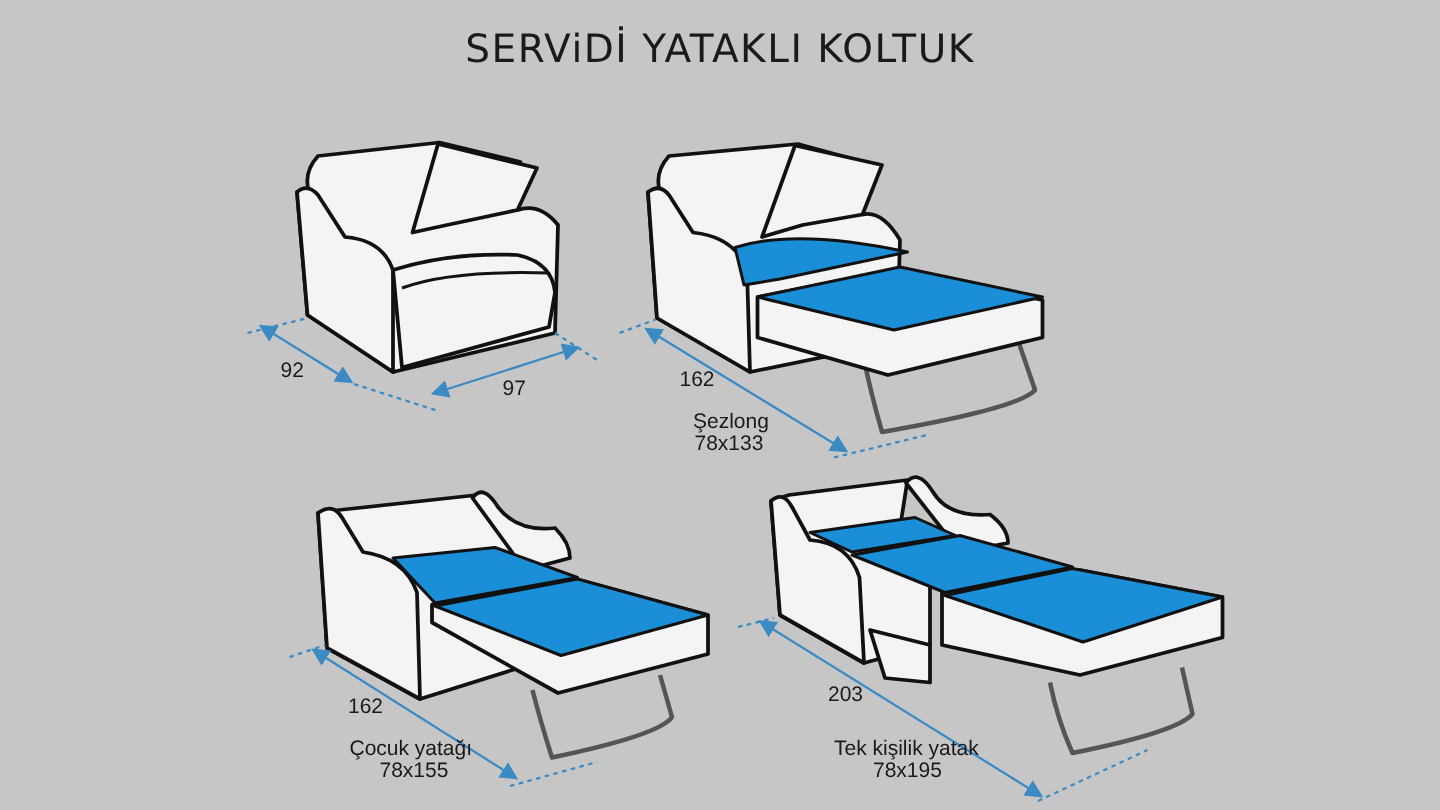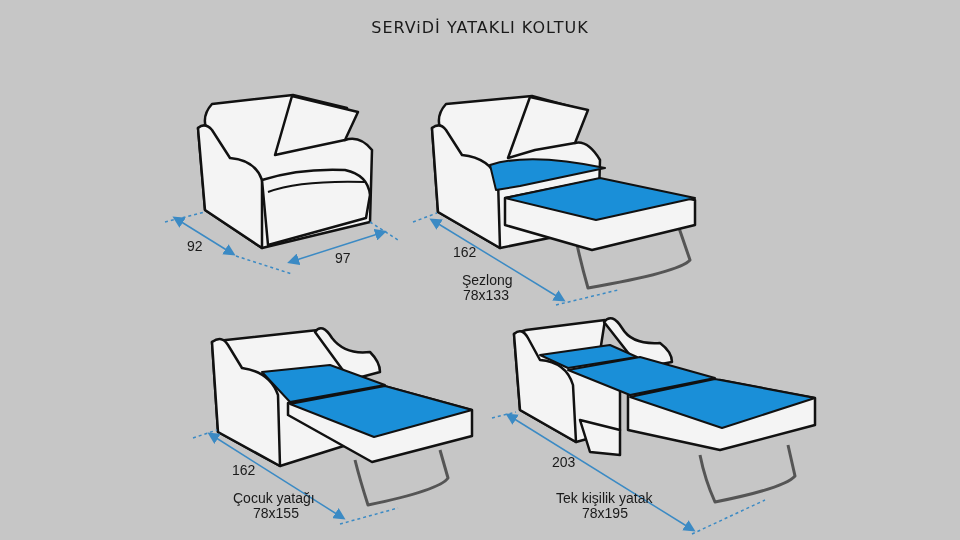--- a/index.html
+++ b/index.html
@@ -1,17 +1,17 @@
 <!DOCTYPE html>
 <html><head>
 <meta charset="utf-8">
 <style>
   html, body { margin:0; padding:0; }
   body { width:960px; height:540px; background:#c6c6c6; position:relative; overflow:hidden; font-family:"DejaVu Sans", sans-serif; }
-  .title { position:absolute; top:18px; left:0; width:960px; text-align:center; font-size:16px; color:#1a1a1a; letter-spacing:1px; font-family:"DejaVu Sans", sans-serif; }
+  .title { position:absolute; top:18px; left:0; width:960px; text-align:center; font-size:26px; color:#1a1a1a; letter-spacing:1px; font-family:"DejaVu Sans", sans-serif; }
   svg.stage { position:absolute; left:0; top:0; }
   .lbl { font-family:"Liberation Sans", sans-serif; font-size:14px; fill:#1a1a1a; }
 </style>
 </head>
 <body>
 
 <div class="title">SERViDİ YATAKLI KOLTUK</div>
 
 <svg class="stage" width="960" height="540" viewBox="0 0 960 540">
   <defs>

